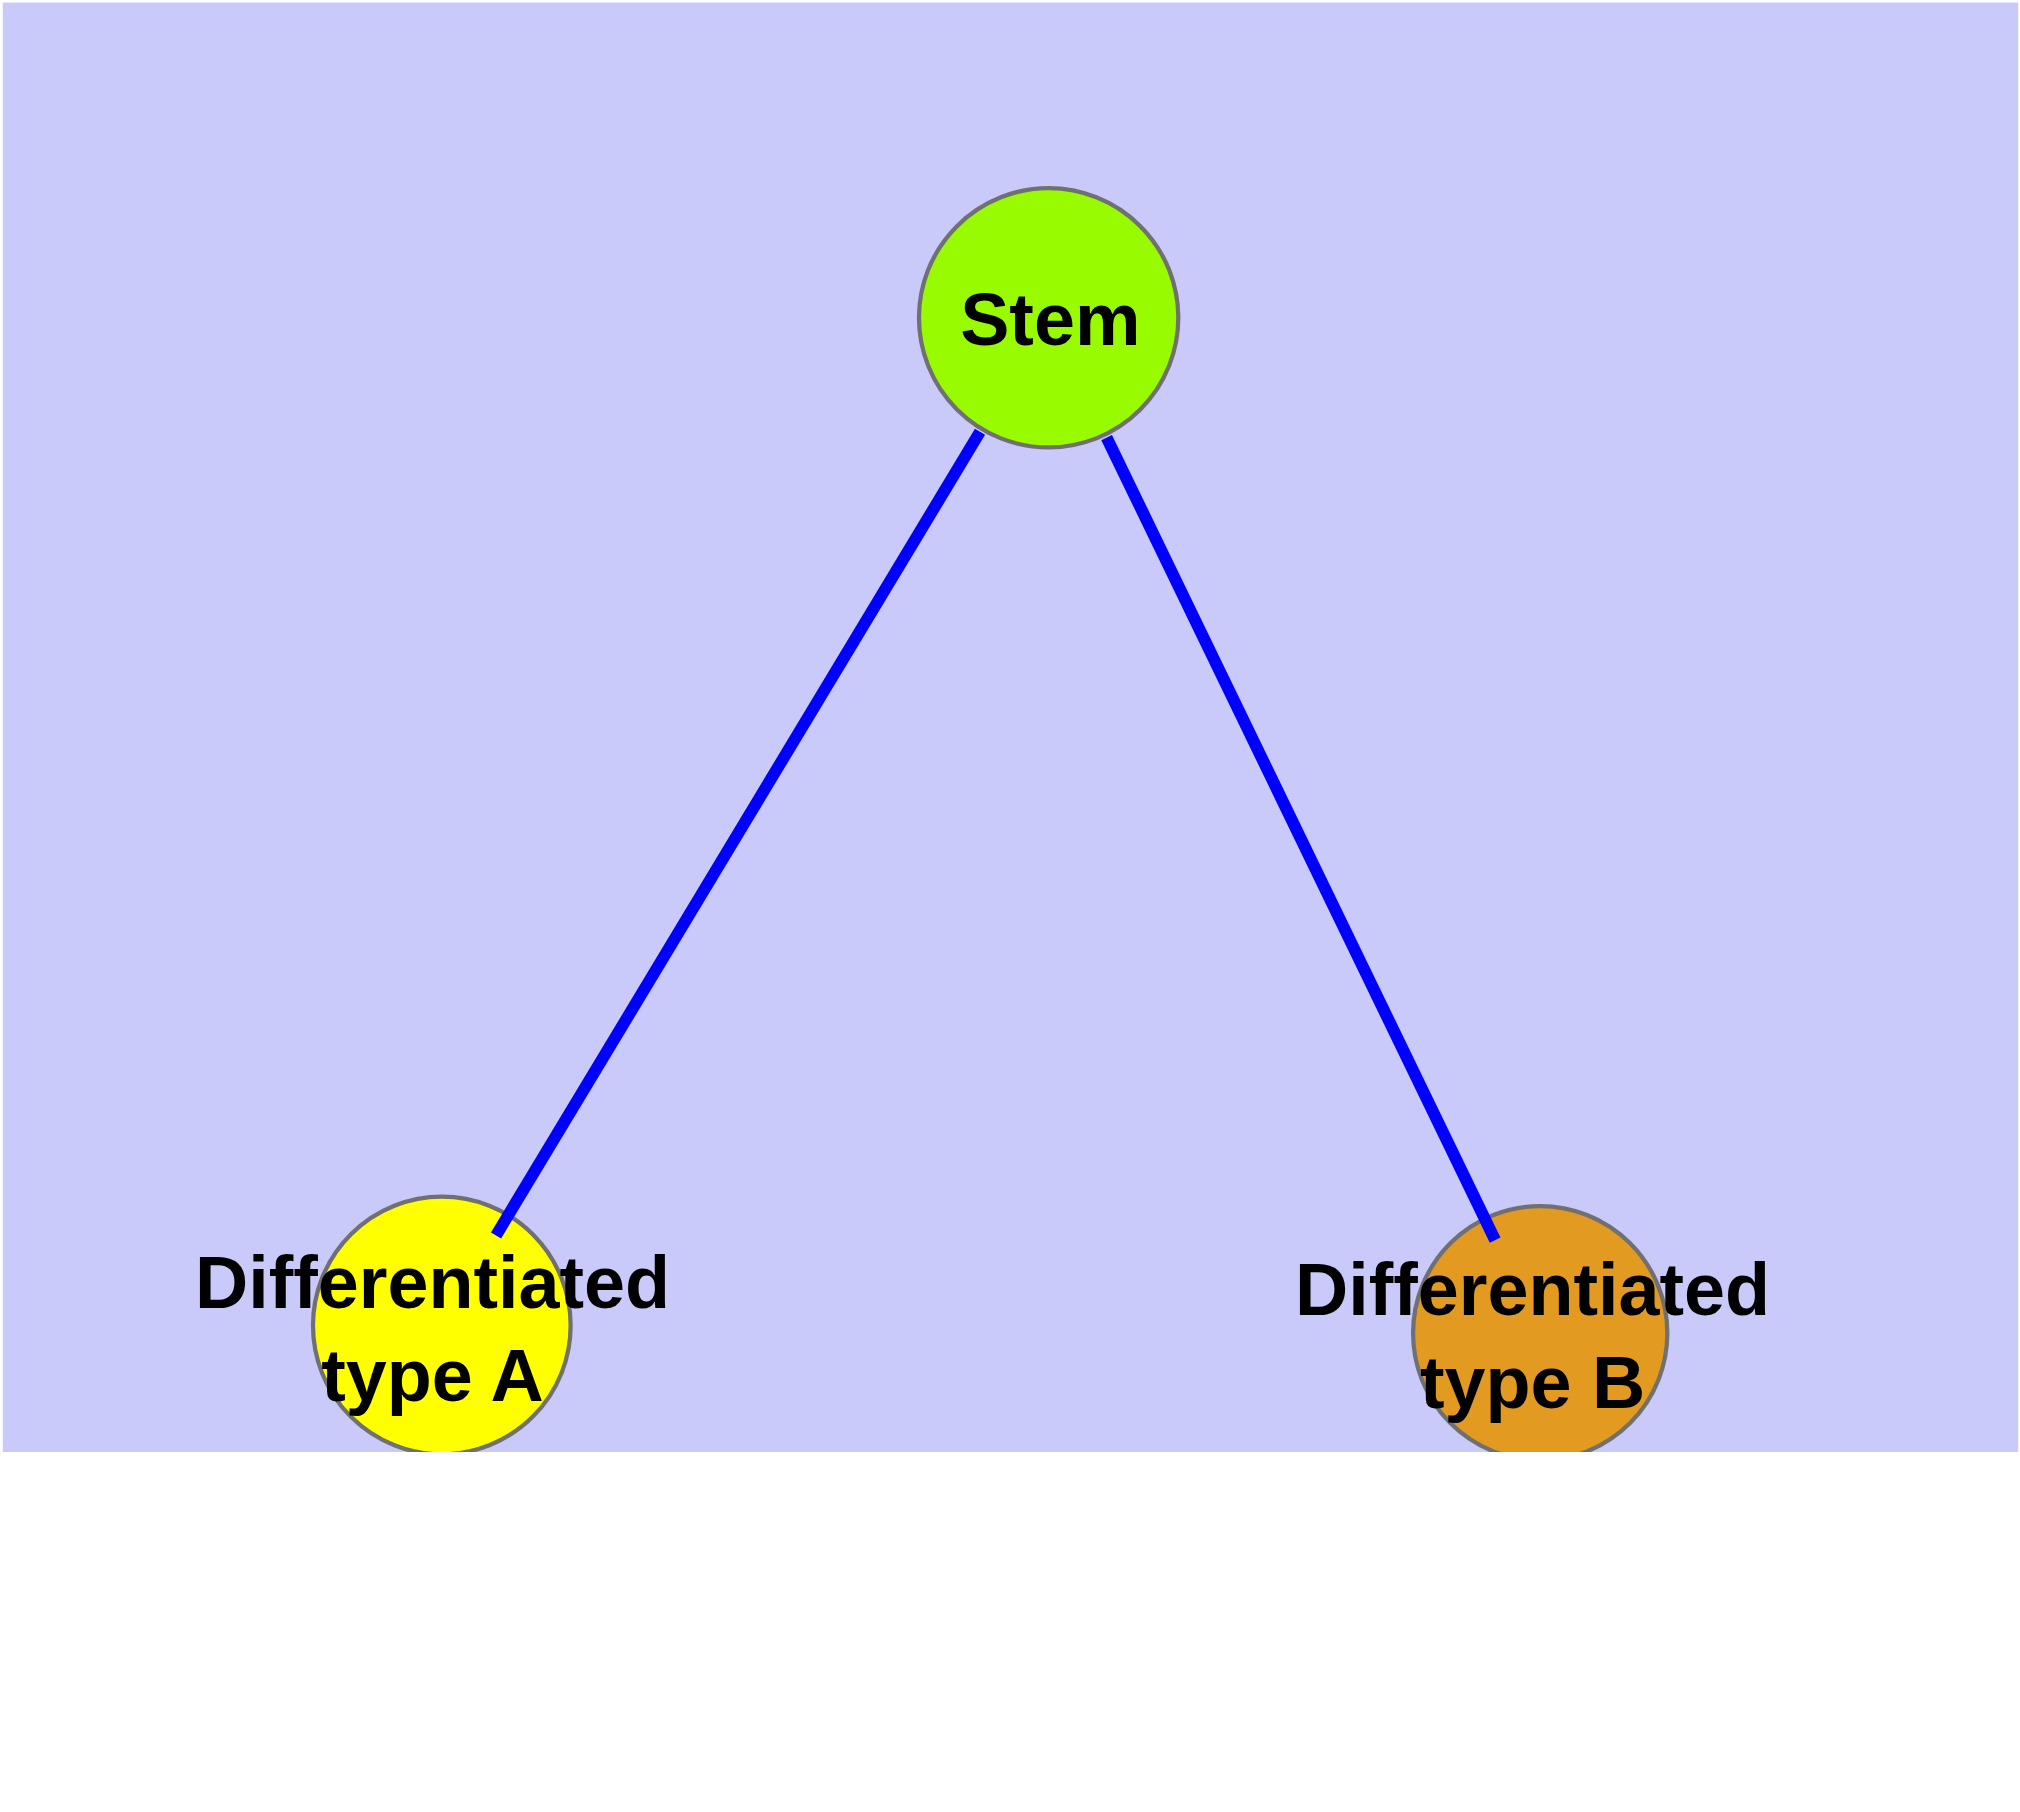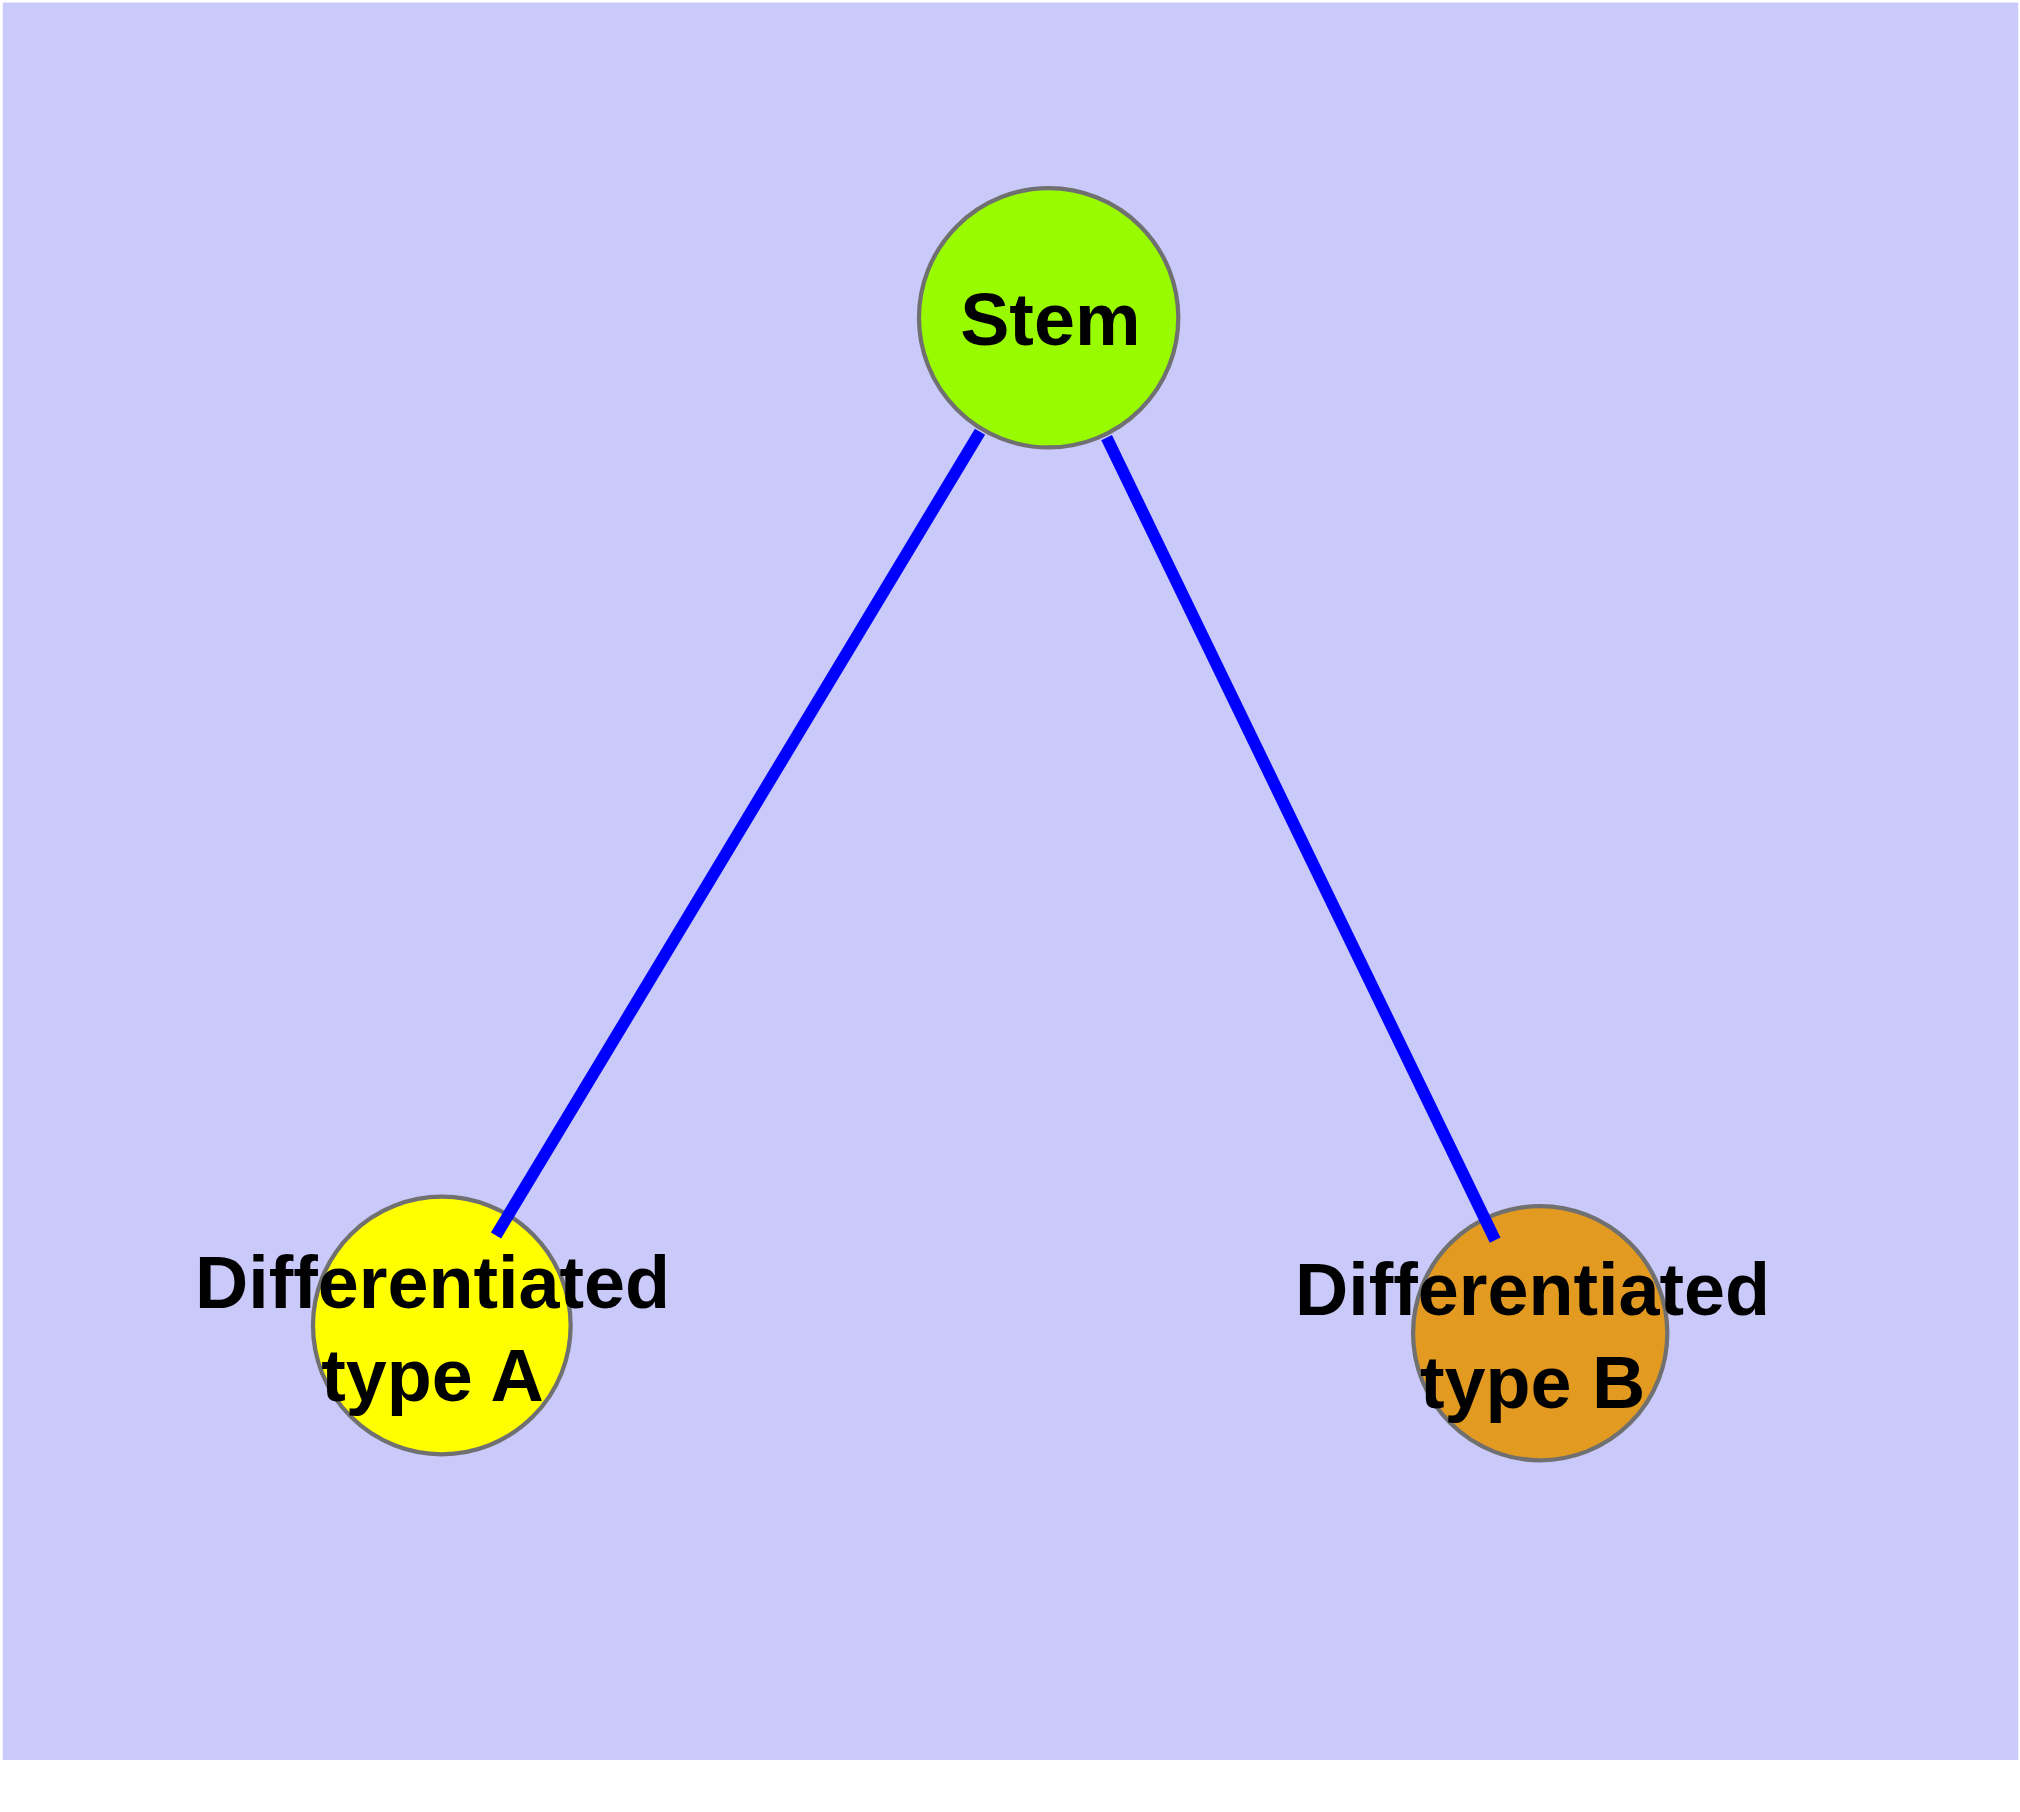--- a/index.html
+++ b/index.html
@@ -3,21 +3,21 @@
 <meta charset="utf-8">
 <style>
   html, body {
     margin: 0;
     padding: 0;
     background: #ffffff;
   }
   .canvas-wrap {
     position: relative;
     width: 2021px;
-    height: 1760px;
+    height: 1452px;
     background: #ffffff;
   }
   svg.graph {
     display: block;
     width: 2021px;
     height: 1812px;
   }
   svg.graph text {
     font-family: "Liberation Sans", "DejaVu Sans", sans-serif;
     font-weight: 700;

